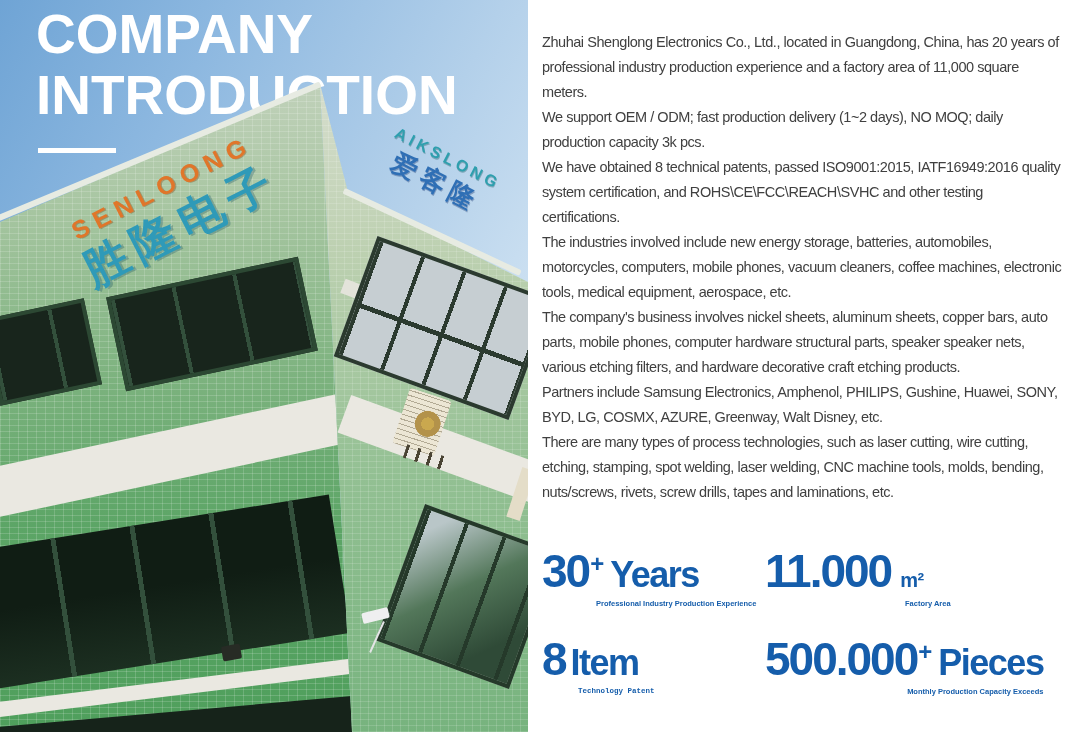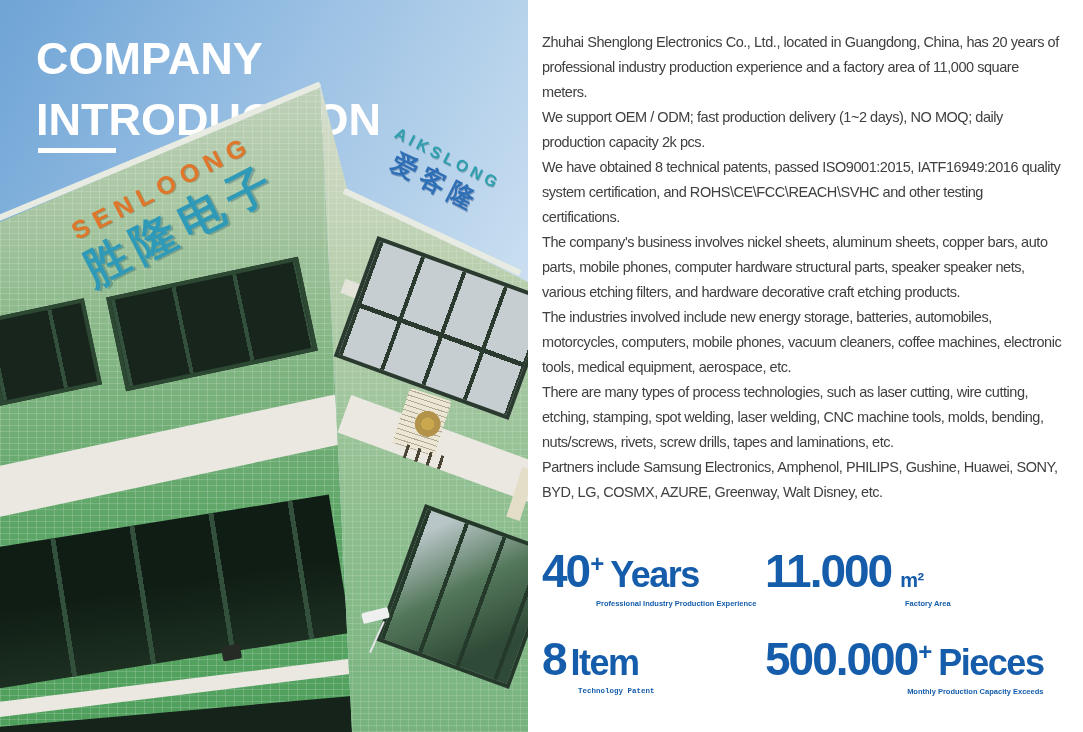--- a/index.html
+++ b/index.html
@@ -4,22 +4,22 @@
 <style>
   * { margin:0; padding:0; box-sizing:border-box; }
   html,body { width:1083px; height:732px; }
   body { font-family:"Liberation Sans", sans-serif; background:#fff; overflow:hidden; }
   .page { position:relative; width:1083px; height:732px; background:#fff; }
 
   
   .photo { position:absolute; left:0; top:0; width:528px; height:732px; overflow:hidden;
            background:linear-gradient(118deg,#6fa4d5 0%,#8db8e0 25%,#b3d0ea 55%,#d8e8f5 85%,#e4effa 100%); }
 
-  .photo-title { position:absolute; left:36px; top:28px; z-index:1; color:#fff; font-weight:bold;
-                 font-size:45px; line-height:61px; letter-spacing:0px; }
+  .photo-title { position:absolute; left:36px; top:4px; z-index:1; color:#fff; font-weight:bold;
+                 font-size:55px; line-height:61px; letter-spacing:0px; }
   .title-dash { position:absolute; left:38px; top:148px; width:78px; height:5px; background:#fff; z-index:1; }
 
   .face { position:absolute; left:0; top:0; width:528px; height:732px; z-index:2; }
   .face-left { clip-path:polygon(320px 84px, 0 222px, 0 732px, 352px 732px);
       background-image:
         repeating-linear-gradient(90deg, rgba(255,255,255,.16) 0 1px, rgba(255,255,255,0) 1px 9px),
         repeating-linear-gradient(0deg, rgba(255,255,255,.16) 0 1px, rgba(255,255,255,0) 1px 6px),
         linear-gradient(to bottom,#c9d5c2 6%,#a8c6a2 28%,#7cb27e 52%,#5ca566 72%,#4f9f5c 100%); }
   .face-right { clip-path:polygon(320px 84px, 348px 192px, 528px 282px, 528px 732px, 352px 732px);
       background-image:
@@ -157,31 +157,31 @@
 
     <div class="sign-right">
       <div class="en">AIKSLONG</div>
       <div class="cn">爱客隆</div>
     </div>
   </div>
 
   <div class="panel">
     <div class="about">
       <p>Zhuhai Shenglong Electronics Co., Ltd., located in Guangdong, China, has 20 years of professional industry production experience and a factory area of 11,000 square meters.</p>
-      <p>We support OEM / ODM; fast production delivery (1~2 days), NO MOQ; daily production capacity 2k pcs.</p>
+      <p>We support OEM / ODM; fast production delivery (1~2 days), NO MOQ; daily production capacity 3k pcs.</p>
       <p>We have obtained 8 technical patents, passed ISO9001:2015, IATF16949:2016 quality system certification, and ROHS\CE\FCC\REACH\SVHC and other testing certifications.</p>
+      <p>The industries involved include new energy storage, batteries, automobiles, motorcycles, computers, mobile phones, vacuum cleaners, coffee machines, electronic tools, medical equipment, aerospace, etc.</p>
       <p>The company's business involves nickel sheets, aluminum sheets, copper bars, auto parts, mobile phones, computer hardware structural parts, speaker speaker nets, various etching filters, and hardware decorative craft etching products.</p>
-      <p>The industries involved include new energy storage, batteries, automobiles, motorcycles, computers, mobile phones, vacuum cleaners, coffee machines, electronic tools, medical equipment, aerospace, etc.</p>
+      <p>Partners include Samsung Electronics, Amphenol, PHILIPS, Gushine, Huawei, SONY, BYD, LG, COSMX, AZURE, Greenway, Walt Disney, etc.</p>
       <p>There are many types of process technologies, such as laser cutting, wire cutting, etching, stamping, spot welding, laser welding, CNC machine tools, molds, bending, nuts/screws, rivets, screw drills, tapes and laminations, etc.</p>
-      <p>Partners include Samsung Electronics, Amphenol, PHILIPS, Gushine, Huawei, SONY, BYD, LG, COSMX, AZURE, Greenway, Walt Disney, etc.</p>
     </div>
 
     <div class="stat" id="stat-0">
       <div class="stat-main">
-        <span class="num">40</span>
+        <span class="num">30</span>
           <span class="plus">+</span>
           <span class="unit">Years</span>
       </div>
       <div class="caption">Professional Industry Production Experience</div>
     </div>
 
     <div class="stat" id="stat-1">
       <div class="stat-main">
         <span class="num">11.000</span>
           <span class="unit small">m²</span>

